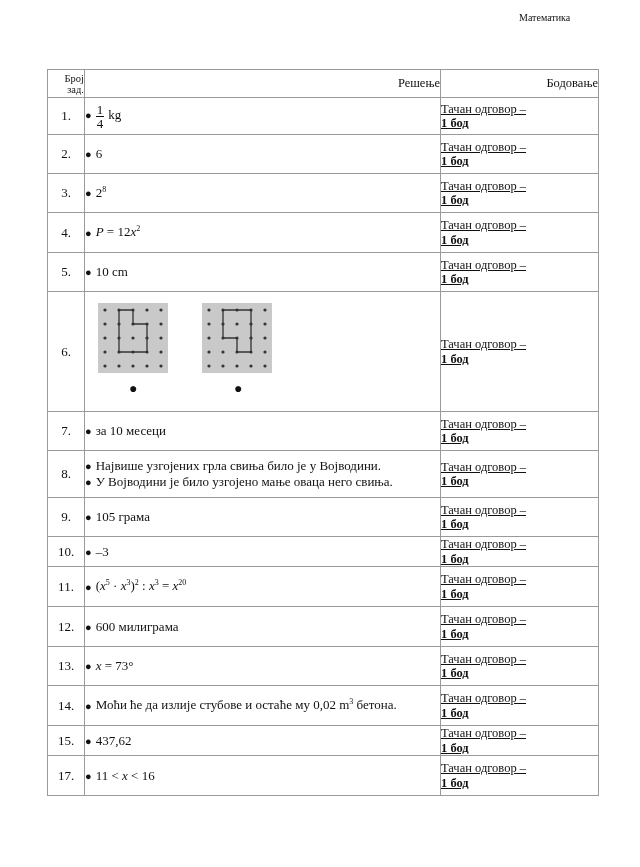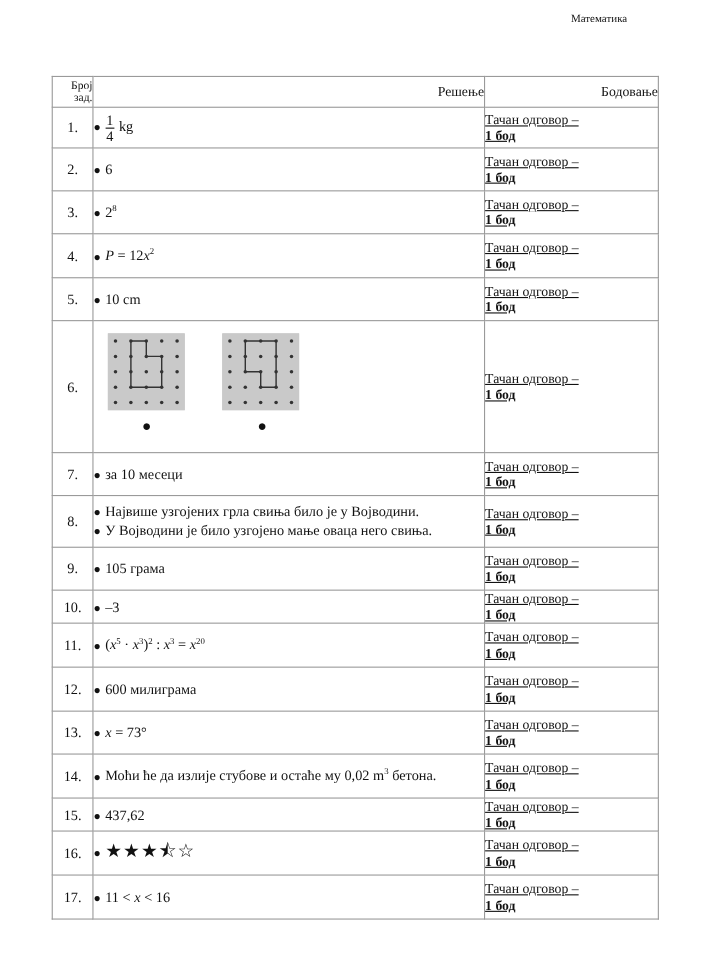--- a/index.html
+++ b/index.html
@@ -194,25 +194,20 @@
     <td class="sol"><span class="bullet">●</span><span>Моћи ће да излије стубове и остаће му 0,02 m</span><sup>3</sup><span> бетона.</span></td>
     <td class="pts"><span>Тачан одговор –</span><br><span class="b">1 бод</span></td>
   </tr>
 
   <tr style="height:26px">
     <td class="num">15.</td>
     <td class="sol"><span class="bullet">●</span><span>437,62</span></td>
     <td class="pts"><span>Тачан одговор –</span><br><span class="b">1 бод</span></td>
   </tr>
 
-  <tr style="height:40px">
-    <td class="num">16.</td>
-    <td class="sol"><span class="bullet">●</span><span class="stars">★★★⯪☆</span></td>
-    <td class="pts"><span>Тачан одговор –</span><br><span class="b">1 бод</span></td>
-  </tr>
 
   <tr style="height:40px">
     <td class="num">17.</td>
     <td class="sol"><span class="bullet">●</span><span>11 &lt; </span><i>x</i><span> &lt; 16</span></td>
     <td class="pts"><span>Тачан одговор –</span><br><span class="b">1 бод</span></td>
   </tr>
 </tbody>
   </table>
 
 </body></html>

